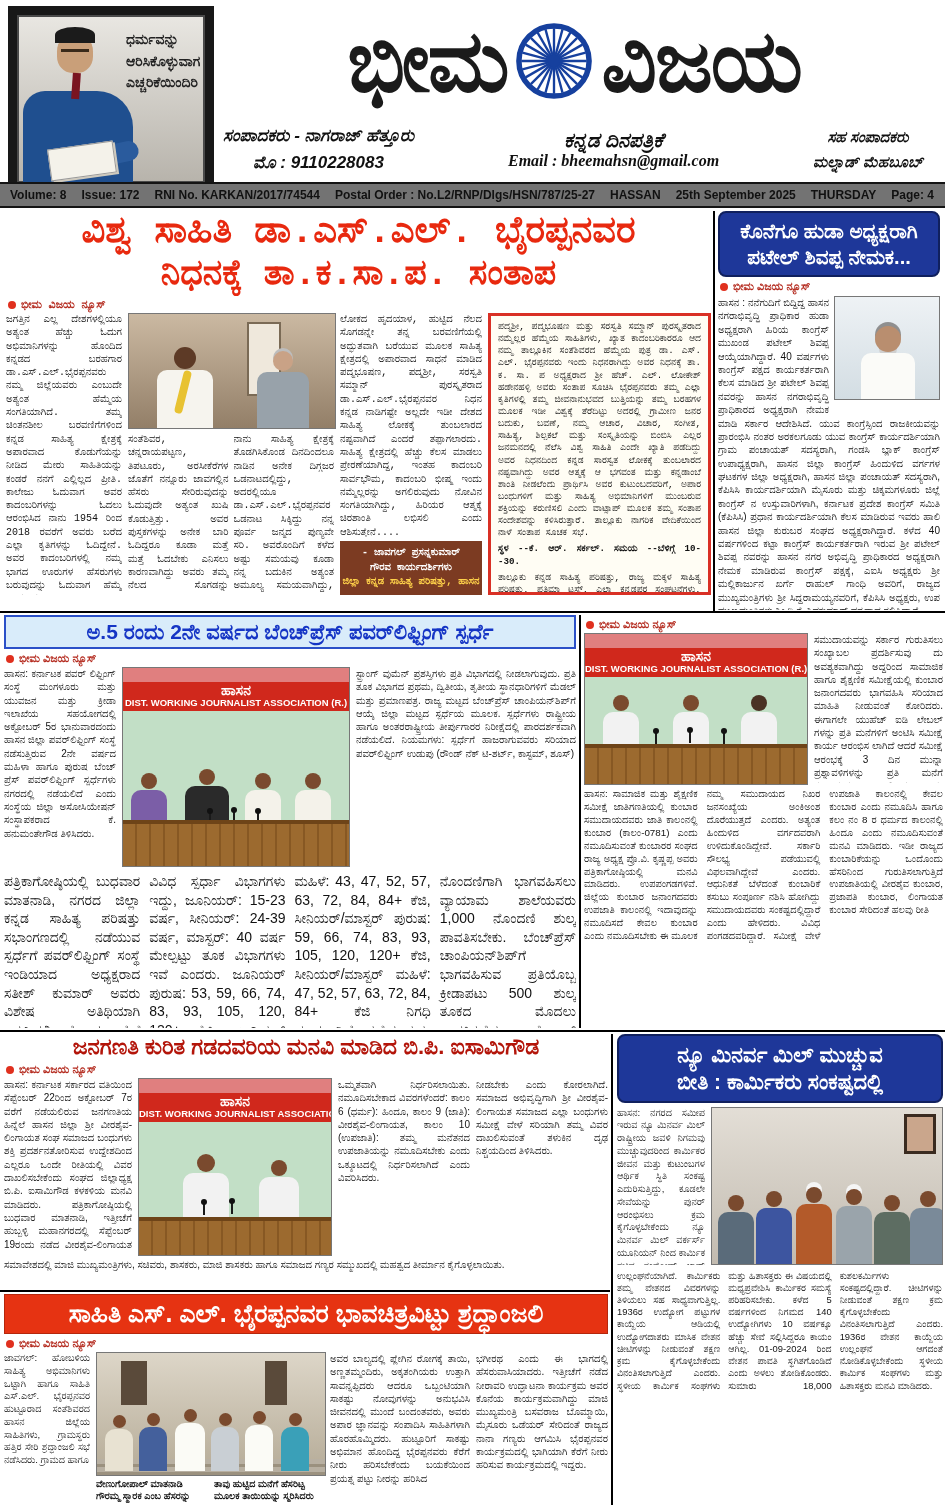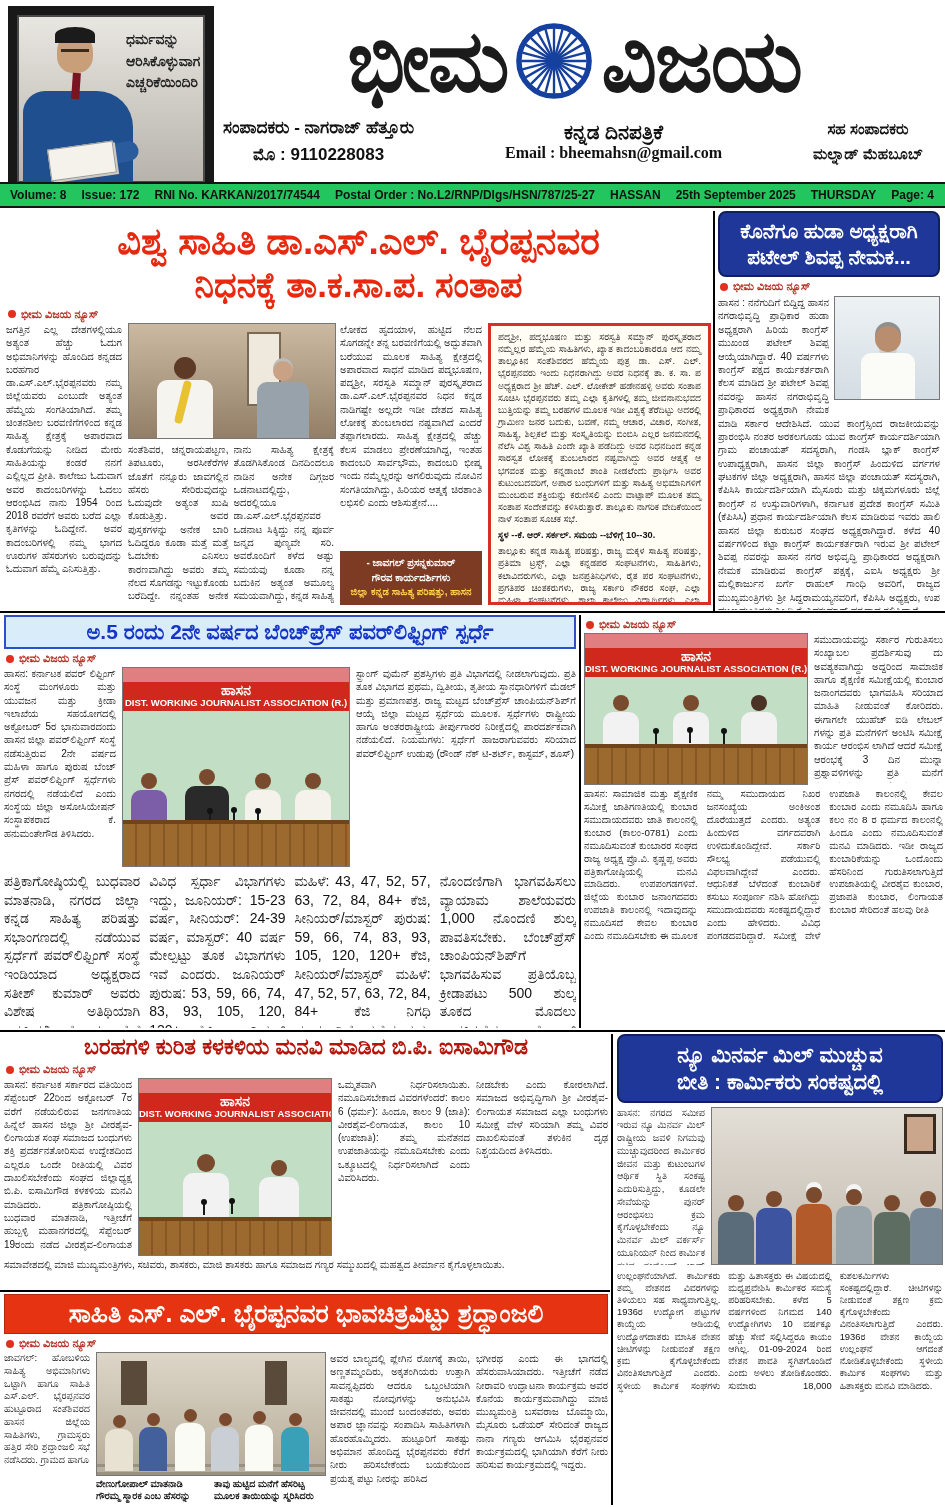--- a/index.html
+++ b/index.html
@@ -16,29 +16,29 @@
   .amb-hair{position:absolute;left:38px;top:12px;width:40px;height:16px;background:#1b1b1b;border-radius:50% 50% 0 0;}
   .amb-glasses{position:absolute;left:44px;top:34px;width:28px;height:5px;border-top:3px solid #3a2a1a;}
   .amb-tie{position:absolute;left:55px;top:58px;width:8px;height:26px;background:#7a1420;transform:rotate(4deg);}
   .amb-book{position:absolute;left:32px;bottom:6px;width:64px;height:30px;background:#f4f2ea;border:1px solid #999;transform:rotate(-8deg);box-shadow:2px 2px 0 #cfcabd;}
   .amb-quote{position:absolute;right:5px;top:14px;width:74px;font-size:14px;font-weight:bold;color:#222;line-height:1.55;text-align:left;}
 
   .title-row{position:absolute;left:205px;top:2px;right:2px;height:118px;display:flex;align-items:center;justify-content:center;gap:8px;}
   .title-part{font-size:86px;font-weight:900;color:#1b1b1b;letter-spacing:-2px;line-height:1;}
   .chakra{width:78px;height:78px;flex:0 0 auto;}
 
-  .mast-sub{position:absolute;left:205px;top:112px;right:4px;height:58px;display:flex;justify-content:space-between;align-items:center;padding:0 18px;}
+  .mast-sub{position:absolute;left:205px;top:120px;right:4px;height:58px;display:flex;justify-content:space-between;align-items:center;padding:0 18px;font-style:italic;}
   .ms-left,.ms-center,.ms-right{text-align:center;}
   .ms-left div{font-size:17px;font-weight:bold;line-height:1.6;}
   .ms-center .tagline{font-size:20px;font-weight:bold;}
   .ms-center .email{font-size:16px;font-weight:bold;font-family:"Liberation Serif","DejaVu Serif",serif;}
   .ms-right div{font-size:15px;font-weight:bold;line-height:1.7;}
 
   
-  .infobar{position:absolute;left:0;top:182px;width:945px;height:26px;background:#22c55e;
+  .infobar{position:absolute;left:0;top:182px;width:945px;height:26px;background:#737373;
            border-top:2px solid #141414;border-bottom:2px solid #141414;display:flex;align-items:center;
            gap:15px;padding-left:10px;box-sizing:border-box;font-size:12px;font-weight:bold;color:#111;white-space:nowrap;}
 
   
   .art{position:absolute;overflow:hidden;background:#fff;}
   .byline{display:flex;align-items:center;gap:5px;font-size:11px;font-weight:bold;color:#b42a1e;margin:3px 0 2px 2px;}
   .byline .dot{width:8px;height:8px;border-radius:50%;background:#e0301e;display:inline-block;}
   .colT{font-size:10px;line-height:1.33;text-align:justify;overflow:hidden;}
   .photo{position:relative;overflow:hidden;border:1px solid #777;background:#c9c2b6;}
 
@@ -179,21 +179,21 @@
     <span>Issue: 172</span>
     <span>RNI No. KARKAN/2017/74544</span>
     <span>Postal Order : No.L2/RNP/Dlgs/HSN/787/25-27</span>
     <span>HASSAN</span>
     <span>25th September 2025</span>
     <span>THURSDAY</span>
     <span>Page: 4</span>
 
   </div>
 
-  <section class="art" id="a1" style="left:6px;top:220px;width:705px;height:399px;">
+  <section class="art" id="a1" style="left:6px;top:211px;width:705px;height:399px;font-family:Liberation Mono, monospace;">
     <h1 class="a1h">
       <span>ವಿಶ್ವ ಸಾಹಿತಿ ಡಾ.ಎಸ್.ಎಲ್. ಭೈರಪ್ಪನವರ</span>
       <span class="l2">ನಿಧನಕ್ಕೆ ತಾ.ಕ.ಸಾ.ಪ. ಸಂತಾಪ</span>
     </h1>
     <div class="byline">
         <span class="dot"></span>
         <span>ಭೀಮ ವಿಜಯ ನ್ಯೂಸ್</span>
       </div>
     <div class="a1body">
       <div class="colT c1">ಜಗತ್ತಿನ ಎಲ್ಲ ದೇಶಗಳಲ್ಲಿಯೂ ಅತ್ಯಂತ ಹೆಚ್ಚು ಓದುಗ ಅಭಿಮಾನಿಗಳನ್ನು ಹೊಂದಿದ ಕನ್ನಡದ ಬರಹಗಾರ ಡಾ.ಎಸ್.ಎಲ್.ಭೈರಪ್ಪನವರು ನಮ್ಮ ಜಿಲ್ಲೆಯವರು ಎಂಬುದೇ ಅತ್ಯಂತ ಹೆಮ್ಮೆಯ ಸಂಗತಿಯಾಗಿದೆ. ತಮ್ಮ ಚಿಂತನಶೀಲ ಬರವಣಿಗೆಗಳಿಂದ ಕನ್ನಡ ಸಾಹಿತ್ಯ ಕ್ಷೇತ್ರಕ್ಕೆ ಅಪಾರವಾದ ಕೊಡುಗೆಯನ್ನು ನೀಡಿದ ಮೇರು ಸಾಹಿತಿಯನ್ನು ಕಂಡರೆ ನನಗೆ ಎಲ್ಲಿಲ್ಲದ ಪ್ರೀತಿ. ಕಾಲೇಜು ಓದುವಾಗ ಅವರ ಕಾದಂಬರಿಗಳನ್ನು ಓದಲು ಆರಂಭಿಸಿದ ನಾನು 1954 ರಿಂದ 2018 ರವರೆಗೆ ಅವರು ಬರೆದ ಎಲ್ಲಾ ಕೃತಿಗಳನ್ನು ಓದಿದ್ದೇನೆ. ಅವರ ಕಾದಂಬರಿಗಳಲ್ಲಿ ನಮ್ಮ ಭಾಗದ ಊರುಗಳ ಹೆಸರುಗಳು ಬರುವುದನ್ನು ಓದುವಾಗ ಹೆಮ್ಮೆ ಎನಿಸುತ್ತಿತ್ತು.</div>
@@ -329,21 +329,21 @@
       <div class="colT c2">ಸಮುದಾಯವನ್ನು ಸರ್ಕಾರ ಗುರುತಿಸಲು ಸಂಖ್ಯಾಬಲ ಪ್ರದರ್ಶಿಸುವು ದು ಅವಶ್ಯಕವಾಗಿದ್ದು ಅದ್ದರಿಂದ ಸಾಮಾಜಿಕ ಹಾಗೂ ಶೈಕ್ಷಣಿಕ ಸಮೀಕ್ಷೆಯಲ್ಲಿ ಕುಂಬಾರ ಜನಾಂಗದವರು ಭಾಗವಹಿಸಿ ಸರಿಯಾದ ಮಾಹಿತಿ ನೀಡುವಂತೆ ಕೋರಿದರು. ಈಗಾಗಲೇ ಯುಹೆಚ್ ಐಡಿ ಲೇಬಲ್ ಗಳನ್ನು ಪ್ರತಿ ಮನೆಗಳಿಗೆ ಅಂಟಿಸಿ ಸಮೀಕ್ಷೆ ಕಾರ್ಯ ಆರಂಭಿಸ ಲಾಗಿದೆ ಆದರೆ ಸಮೀಕ್ಷೆ ಆರಂಭಕ್ಕೆ 3 ದಿನ ಮುನ್ನಾ ಪ್ರಶ್ನಾವಳಿಗಳನ್ನು ಪ್ರತಿ ಮನೆಗೆ ತಲುಪಿಸುವುದಾಗಿ ಆಯೋಗ ತಿಳಿಸಿತ್ತು ಆದರೆ ಇದುವರೆಗೂ ಯಾವುದೇ ಪ್ರಶ್ನಾವಳಿ ನೀಡಿಲ್ಲ. ಪ್ರಶ್ನಾವಳಿ ನೀಡಿದ್ದರೆ ಜನರು ಅದರ ಬಗ್ಗೆ ಅಧ್ಯಯನ ಮಾಡಿ ಸ್ಪಷ್ಟ ಮಾಹಿತಿ ನೀಡಲು ಅನುಕೂಲವಾಗುತ್ತಿತ್ತು. ಅಲ್ಲದೆ</div>
     </div>
     <div class="bcols">
       <span>ಹಾಸನ: ಸಾಮಾಜಿಕ ಮತ್ತು ಶೈಕ್ಷಣಿಕ ಸಮೀಕ್ಷೆ ಜಾತಿಗಣತಿಯಲ್ಲಿ ಕುಂಬಾರ ಸಮುದಾಯದವರು ಜಾತಿ ಕಾಲಂನಲ್ಲಿ ಕುಂಬಾರ (ಕಾಲಂ-0781) ಎಂದು ನಮೂದಿಸುವಂತೆ ಕುಂಬಾರರ ಸಂಘದ ರಾಜ್ಯ ಅಧ್ಯಕ್ಷ ಪ್ರೊ.ವಿ. ಕೃಷ್ಣಪ್ಪ ಅವರು ಪತ್ರಿಕಾಗೋಷ್ಠಿಯಲ್ಲಿ ಮನವಿ ಮಾಡಿದರು. ಉಪಪಂಗಡಗಳಿವೆ. ಜಿಲ್ಲೆಯ ಕುಂಬಾರ ಜನಾಂಗದವರು ಉಪಜಾತಿ ಕಾಲಂನಲ್ಲಿ ಇದಾವುದನ್ನು ನಮೂದಿಸದೆ ಕೇವಲ ಕುಂಬಾರ ಎಂದು ನಮೂದಿಸಬೇಕು ಈ ಮೂಲಕ ನಮ್ಮ ಸಮುದಾಯದ ನಿಖರ ಜನಸಂಖ್ಯೆಯ ಅಂಕಿಅಂಶ ದೊರೆಯುತ್ತದೆ ಎಂದರು.</span>
       <span>ಅತ್ಯಂತ ಹಿಂದುಳಿದ ವರ್ಗದವರಾಗಿ ಉಳಿದುಕೊಂಡಿದ್ದೇವೆ. ಸರ್ಕಾರಿ ಸೌಲಭ್ಯ ಪಡೆಯುವಲ್ಲಿ ವಿಫಲವಾಗಿದ್ದೇವೆ ಎಂದರು. ಆಧುನಿಕತೆ ಬೆಳೆದಂತೆ ಕುಂಬಾರಿಕೆ ಕಸುಬು ಸಂಪೂರ್ಣ ನಶಿಸಿ ಹೋಗಿದ್ದು ಸಮುದಾಯದವರು ಸಂಕಷ್ಟದಲ್ಲಿದ್ದಾರೆ ಎಂದು ಹೇಳಿದರು.</span>
       <span>ವಿವಿಧ ಪಂಗಡದವರಿದ್ದಾರೆ. ಸಮೀಕ್ಷೆ ವೇಳೆ ಉಪಜಾತಿ ಕಾಲಂನಲ್ಲಿ ಕೇವಲ ಕುಂಬಾರ ಎಂದು ನಮೂದಿಸಿ ಹಾಗೂ ಕಲಂ ನಂ 8 ರ ಧರ್ಮದ ಕಾಲಂನಲ್ಲಿ ಹಿಂದೂ ಎಂದು ನಮೂದಿಸುವಂತೆ ಮನವಿ ಮಾಡಿದರು. ಇಡೀ ರಾಜ್ಯದ ಕುಂಬಾರಿಕೆಯನ್ನು ಒಂದೊಂದು ಹೆಸರಿನಿಂದ ಗುರುತಿಸಲಾಗುತ್ತಿದೆ ಉಪಜಾತಿಯಲ್ಲಿ ವೀರಶೈವ ಕುಂಬಾರ, ಪ್ರಜಾಪತಿ ಕುಂಬಾರ, ಲಿಂಗಾಯತ ಕುಂಬಾರ ಸೇರಿದಂತೆ ಹಲವು ರೀತಿ</span>
     </div>
   </section>
 
   <section class="art" id="a4" style="left:4px;top:1034px;width:604px;height:252px;">
-    <h2 class="h-maroon">ಬರಹಗಳಿ ಕುರಿತ ಕಳಕಳಿಯ ಮನವಿ ಮಾಡಿದ ಬಿ.ಪಿ. ಐಸಾಮಿಗೌಡ</h2>
+    <h2 class="h-maroon">ಜನಗಣತಿ ಕುರಿತ ಗಡದವರಿಯ ಮನವಿ ಮಾಡಿದ ಬಿ.ಪಿ. ಐಸಾಮಿಗೌಡ</h2>
     <div class="byline">
         <span class="dot"></span>
         <span>ಭೀಮ ವಿಜಯ ನ್ಯೂಸ್</span>
       </div>
     <div class="bodyrow">
       <div class="colT c1">ಹಾಸನ: ಕರ್ನಾಟಕ ಸರ್ಕಾರದ ವತಿಯಿಂದ ಸೆಪ್ಟೆಂಬರ್ 22ರಿಂದ ಅಕ್ಟೋಬರ್ 7ರ ವರೆಗೆ ನಡೆಯಲಿರುವ ಜನಗಣತಿಯ ಹಿನ್ನೆಲೆ ಹಾಸನ ಜಿಲ್ಲಾ ಶ್ರೀ ವೀರಶೈವ-ಲಿಂಗಾಯತ ಸಂಘ ಸಮಾಜದ ಬಂಧುಗಳು ಶಕ್ತಿ ಪ್ರದರ್ಶನತೋರಿಸುವ ಉದ್ದೇಶದಿಂದ ಎಲ್ಲರೂ ಒಂದೇ ರೀತಿಯಲ್ಲಿ ವಿವರ ದಾಖಲಿಸಬೇಕೆಂದು ಸಂಘದ ಜಿಲ್ಲಾಧ್ಯಕ್ಷ ಬಿ.ಪಿ. ಐಸಾಮಿಗೌಡ ಕಳಕಳಿಯ ಮನವಿ ಮಾಡಿದರು. ಪತ್ರಿಕಾಗೋಷ್ಠಿಯಲ್ಲಿ ಬುಧವಾರ ಮಾತನಾಡಿ, ಇತ್ತೀಚೆಗೆ ಹುಬ್ಬಳ್ಳಿ ಮಹಾನಗರದಲ್ಲಿ ಸೆಪ್ಟೆಂಬರ್ 19ರಂದು ನಡೆದ ವೀರಶೈವ-ಲಿಂಗಾಯತ ವಿಶಾ</div>
       <div class="photo" style="width:192px;height:176px;background:#c2dfc6;flex:0 0 auto;">
         <i class="pb-top"></i>
         <div class="pb-banner">
           <div class="pb-city">ಹಾಸನ</div>

